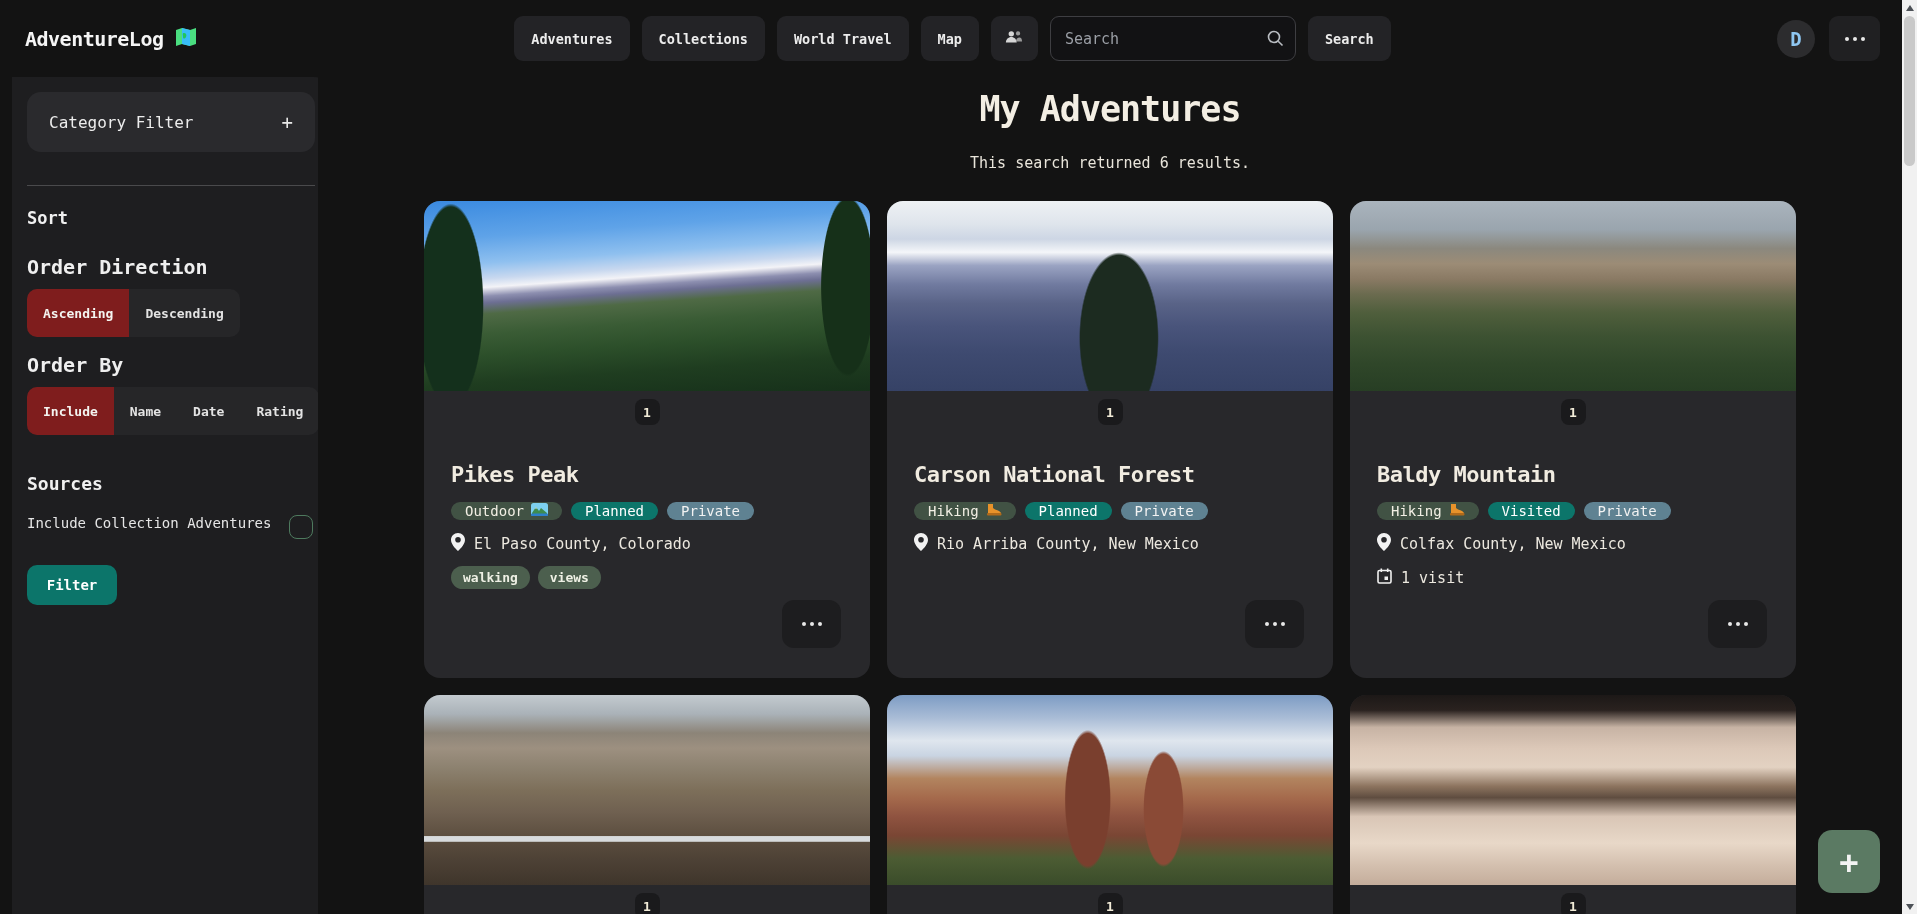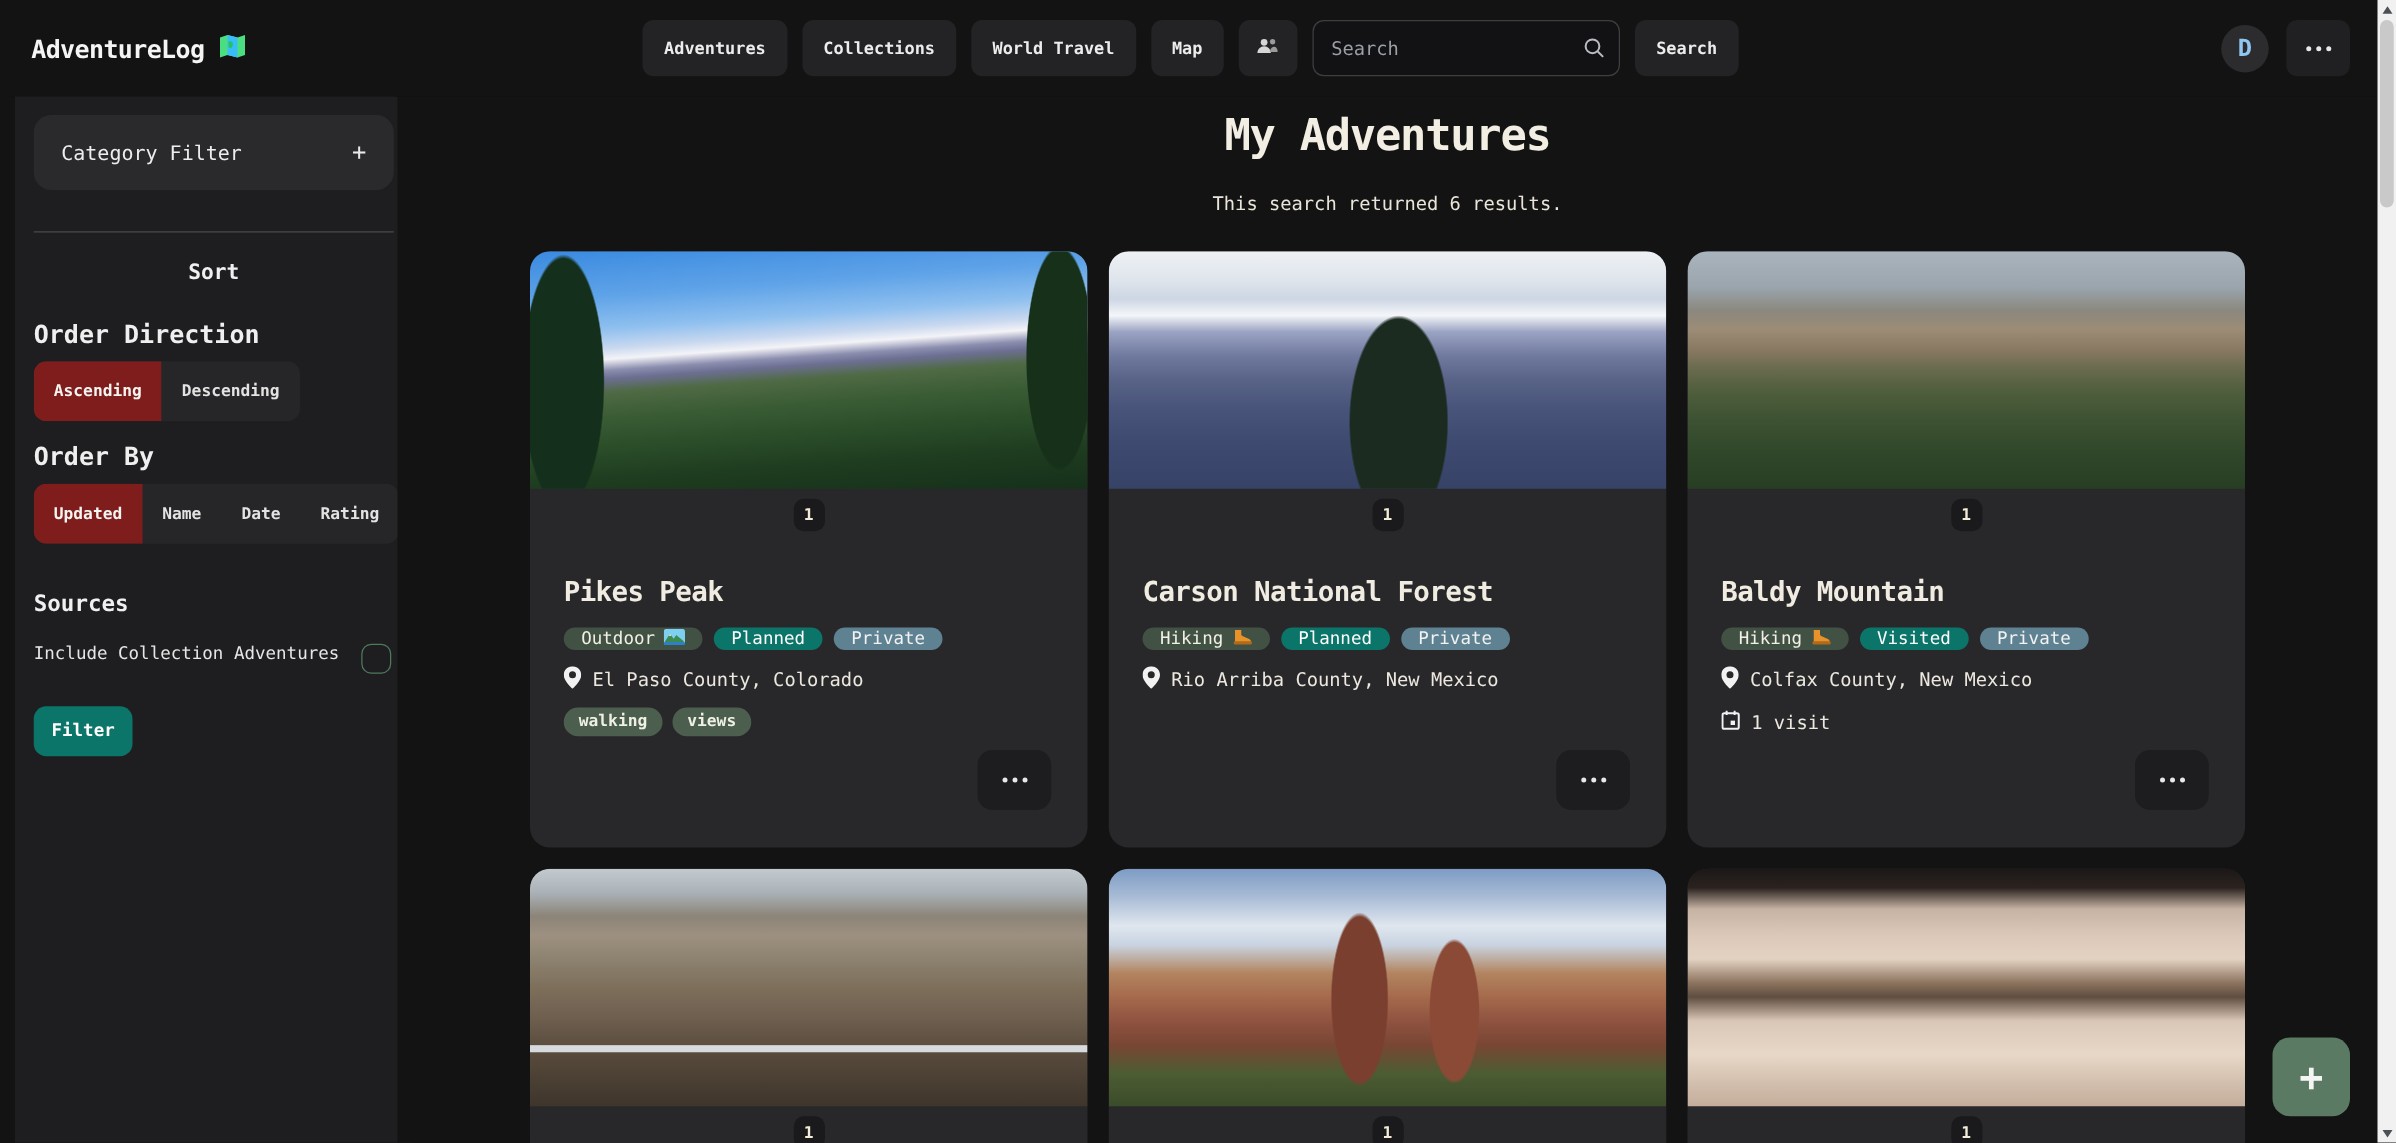--- a/index.html
+++ b/index.html
@@ -28,32 +28,32 @@
   .dot { width:4px; height:4px; border-radius:50%; background:#e8e8e8; }
 
   
   .sidebar { position:absolute; top:77px; left:12px; width:318px; height:837px;
     background:#1e1e20; border-top-right-radius:16px; padding:15px; }
   .cat-filter { height:60px; background:#2a2a2d; border-radius:14px; display:flex;
     align-items:center; justify-content:space-between; padding:0 22px; cursor:pointer; }
   .cat-filter-label { font-size:16px; color:#ededed; }
   .plus-glyph { font-size:19px; color:#e8e8e8; }
   .divider { height:1px; background:#4a4a4c; margin-top:33px; }
-  .sort-title { text-align:center; font-size:17px; font-weight:bold; color:#f0f0f0; margin-top:22px; }
+  .sort-title { text-align:left; font-size:17px; font-weight:bold; color:#f0f0f0; margin-top:22px; }
   .side-label { font-size:20px; font-weight:bold; color:#efefef; margin-top:27px; }
   .seg { display:inline-flex; margin-top:10px; border-radius:10px; overflow:hidden; background:#262628; }
   .seg-btn { height:48px; padding:0 16px; border:none; background:transparent; color:#e3e3e3;
     font-family:inherit; font-size:13px; font-weight:bold; cursor:pointer; }
   .seg-selected { background:#7f1d1d; color:#f4f4f0; }
   .sources-label { font-size:18px; font-weight:bold; color:#f0f0f0; margin-top:38px; }
   .include-row { display:flex; align-items:flex-start; justify-content:space-between; margin-top:21px; padding-right:2px; }
   .include-label { font-size:14px; color:#e6e6e6; }
   .checkbox { width:24px; height:24px; border:1px solid #4e7a5e; border-radius:8px;
     background:transparent; cursor:pointer; }
-  .filter-btn { margin-top:26px; width:79px; height:40px; border:none; border-radius:10px;
+  .filter-btn { margin-top:26px; width:90px; height:40px; border:none; border-radius:10px;
     background:#0c756a; color:#ffffff; font-family:inherit; font-size:14px; font-weight:bold; cursor:pointer; }
 
   
   .main { position:absolute; top:77px; left:318px; width:1584px; height:837px; background:#131313; }
   .page-title { text-align:center; margin-top:12px; font-size:35px; font-weight:bold;
     color:#f3eee3; letter-spacing:-1px; }
   .results-text { text-align:center; margin-top:25px; font-size:15px; color:#e9e5db; }
   .grid { width:1372px; margin:29px auto 0; display:grid;
     grid-template-columns:repeat(3,446px); grid-auto-rows:477px; gap:17px; }
 
@@ -184,21 +184,21 @@
   <div class="sort-title">Sort</div>
 
   <div class="side-label">Order Direction</div>
   <div class="seg" id="order-direction-seg">
       <button class="seg-btn seg-selected">Ascending</button>
       <button class="seg-btn">Descending</button>
     </div>
 
   <div class="side-label" style="margin-top:16px;">Order By</div>
   <div class="seg" id="order-by-seg">
-      <button class="seg-btn seg-selected">Updated</button>
+      <button class="seg-btn seg-selected">Include</button>
       <button class="seg-btn">Name</button>
       <button class="seg-btn">Date</button>
       <button class="seg-btn">Rating</button>
     </div>
 
   <div class="sources-label">Sources</div>
   <div class="include-row">
     <span class="include-label">Include Collection Adventures</span>
     <button class="checkbox"></button>
   </div>

